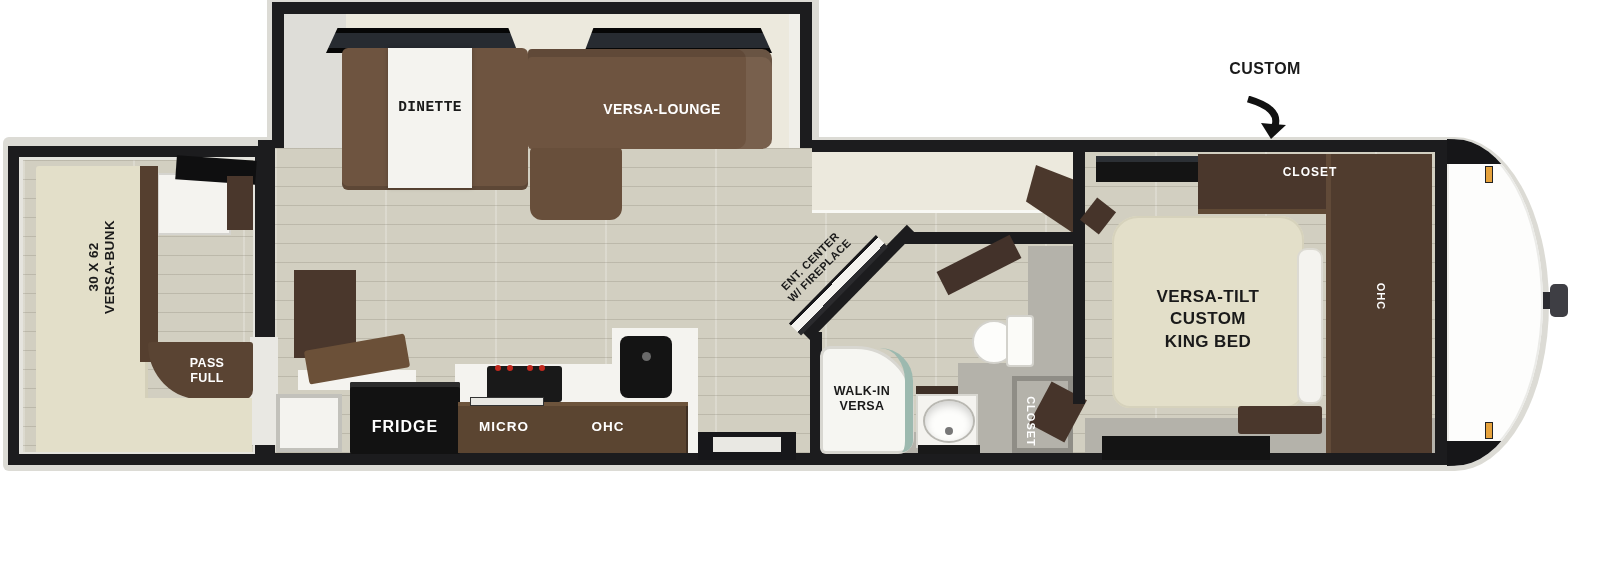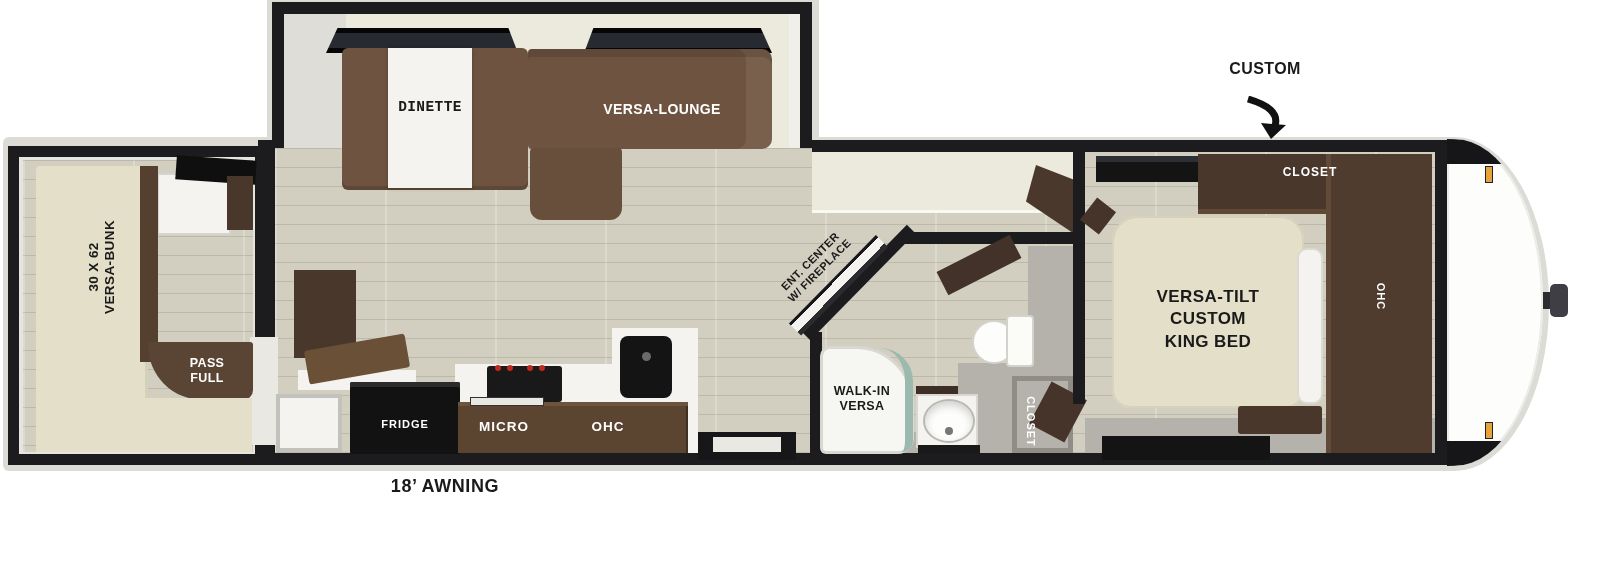--- a/index.html
+++ b/index.html
@@ -112,21 +112,21 @@
   <div class="abs" style="left:495px;top:365px;width:6px;height:6px;background:#c2291e;border-radius:50%;"></div>
   <div class="abs" style="left:507px;top:365px;width:6px;height:6px;background:#c2291e;border-radius:50%;"></div>
   <div class="abs" style="left:527px;top:365px;width:6px;height:6px;background:#c2291e;border-radius:50%;"></div>
   <div class="abs" style="left:539px;top:365px;width:6px;height:6px;background:#c2291e;border-radius:50%;"></div>
 
   <div class="abs" style="left:350px;top:382px;width:110px;height:72px;background:#121212;border-radius:2px;box-shadow:inset 0 5px 0 #2c2c2c;"></div>
   <div class="abs" style="left:458px;top:402px;width:230px;height:51px;background:#5b4531;
               box-shadow:inset 0 4px 0 #6d543c, inset -2px 0 0 #3f3024;"></div>
   <div class="abs" style="left:470px;top:397px;width:72px;height:7px;background:#e8e7e2;border:1px solid #333;"></div>
 
-  <div class="lbl w" style="left:345px;top:418px;width:120px;font-size:11px;letter-spacing:1px;">FRIDGE</div>
+  <div class="lbl w" style="left:345px;top:418px;width:120px;font-size:16px;letter-spacing:1px;">FRIDGE</div>
   <div class="lbl w" style="left:460px;top:419px;width:88px;font-size:13.5px;letter-spacing:1px;">MICRO</div>
   <div class="lbl w" style="left:558px;top:419px;width:100px;font-size:13.5px;letter-spacing:1px;">OHC</div>
 
   <div class="abs" style="left:698px;top:432px;width:98px;height:28px;background:#17171a;">
     <div class="abs" style="left:15px;top:5px;width:68px;height:15px;background:#e9e8e3;"></div>
   </div>
 
   <div class="cream" style="left:812px;top:152px;width:261px;height:58px;border-bottom:3px solid #f8f8f4;"></div>
   <div class="abs" style="left:1026px;top:165px;width:50px;height:70px;background:#4b382c;
               clip-path:polygon(20% 0,100% 22%,100% 100%,0 52%);"></div>
@@ -196,15 +196,14 @@
 
 
   <div class="lbl" style="left:1155px;top:60px;width:220px;font-size:16px;">
     <span class="ln">CUSTOM</span>
   </div>
   <svg class="abs" style="left:1242px;top:96px;" width="48" height="44" viewBox="0 0 48 44">
     <path d="M6,3 C26,9 37,17 33,30" fill="none" stroke="#111" stroke-width="7"></path>
     <polygon points="19,27 44,29 29,43" fill="#111"></polygon>
   </svg>
 
-  <div class="lbl" style="left:330px;top:476px;width:230px;font-size:18px;letter-spacing:.6px;">18’ AWNING</div>
 
 </div>
 
 </body></html>

